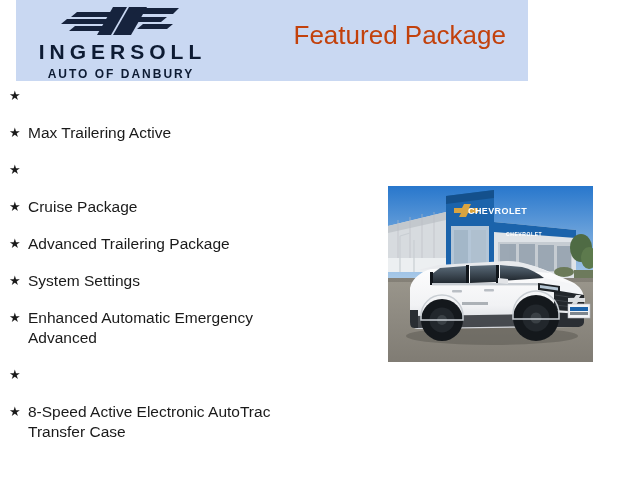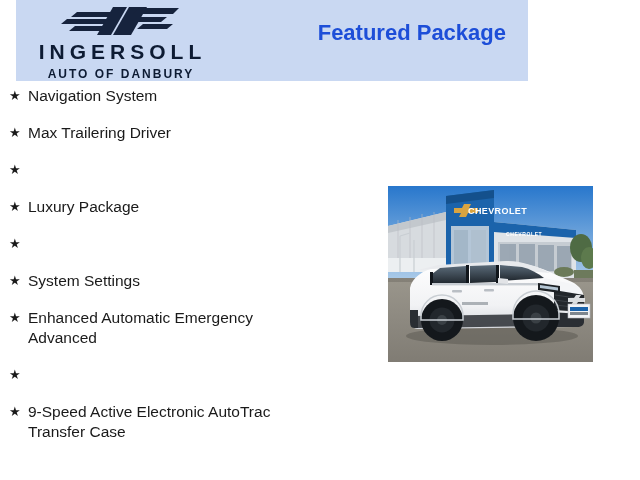--- a/index.html
+++ b/index.html
@@ -29,21 +29,21 @@
     letter-spacing: 5.0px; line-height: 1; margin-top: 2px;
     text-indent: 5px;
   }
   .brand-sub {
     font-size: 12px; font-weight: bold; color: #0d1b33;
     letter-spacing: 2.0px; line-height: 1; margin-top: 6px;
     text-indent: 2px;
   }
   .header-title {
     position: absolute; right: 22px; top: 20px;
-    font-size: 22px; font-weight: bold; color: #1d4ed8;
+    font-size: 26px; font-weight: normal; color: #c2410c;
     letter-spacing: 0px; white-space: nowrap;
   }
 
   
   .feature-list {
     position: absolute; left: 0; top: 86px;
     width: 360px;
     list-style: none; margin: 0; padding: 0;
   }
   .feature-item {
@@ -94,51 +94,51 @@
       <div class="brand-name">INGERSOLL</div>
       <div class="brand-sub">AUTO OF DANBURY</div>
     </div>
 
     <div class="header-title">Featured Package</div>
   </div>
 
   <ul class="feature-list">
     <li class="feature-item">
       <span class="star-icon">★</span>
-      <span class="feature-text">Navigation System</span>
-    </li>
-    <li class="feature-item">
-      <span class="star-icon">★</span>
-      <span class="feature-text">Max Trailering Driver</span>
-    </li>
-    <li class="feature-item">
-      <span class="star-icon">★</span>
-    </li>
-    <li class="feature-item">
-      <span class="star-icon">★</span>
-      <span class="feature-text">Luxury Package</span>
-    </li>
-    <li class="feature-item">
-      <span class="star-icon">★</span>
+    </li>
+    <li class="feature-item">
+      <span class="star-icon">★</span>
+      <span class="feature-text">Max Trailering Active</span>
+    </li>
+    <li class="feature-item">
+      <span class="star-icon">★</span>
+    </li>
+    <li class="feature-item">
+      <span class="star-icon">★</span>
+      <span class="feature-text">Cruise Package</span>
+    </li>
+    <li class="feature-item">
+      <span class="star-icon">★</span>
+      <span class="feature-text">Advanced Trailering Package</span>
     </li>
     <li class="feature-item">
       <span class="star-icon">★</span>
       <span class="feature-text">System Settings</span>
     </li>
     <li class="feature-item">
       <span class="star-icon">★</span>
       <span class="feature-text">Enhanced Automatic Emergency
 Advanced</span>
     </li>
     <li class="feature-item">
       <span class="star-icon">★</span>
     </li>
     <li class="feature-item">
       <span class="star-icon">★</span>
-      <span class="feature-text">9-Speed Active Electronic AutoTrac
+      <span class="feature-text">8-Speed Active Electronic AutoTrac
 Transfer Case</span>
     </li>
   </ul>
 
   <div class="vehicle-photo">
     <svg class="vp-svg" viewBox="0 0 205 176" xmlns="http://www.w3.org/2000/svg" aria-hidden="true">
       <defs>
         <linearGradient id="sky" x1="0" y1="0" x2="0" y2="1">
           <stop offset="0%" stop-color="#2877cc"></stop>
           <stop offset="100%" stop-color="#a8c9e8"></stop>

